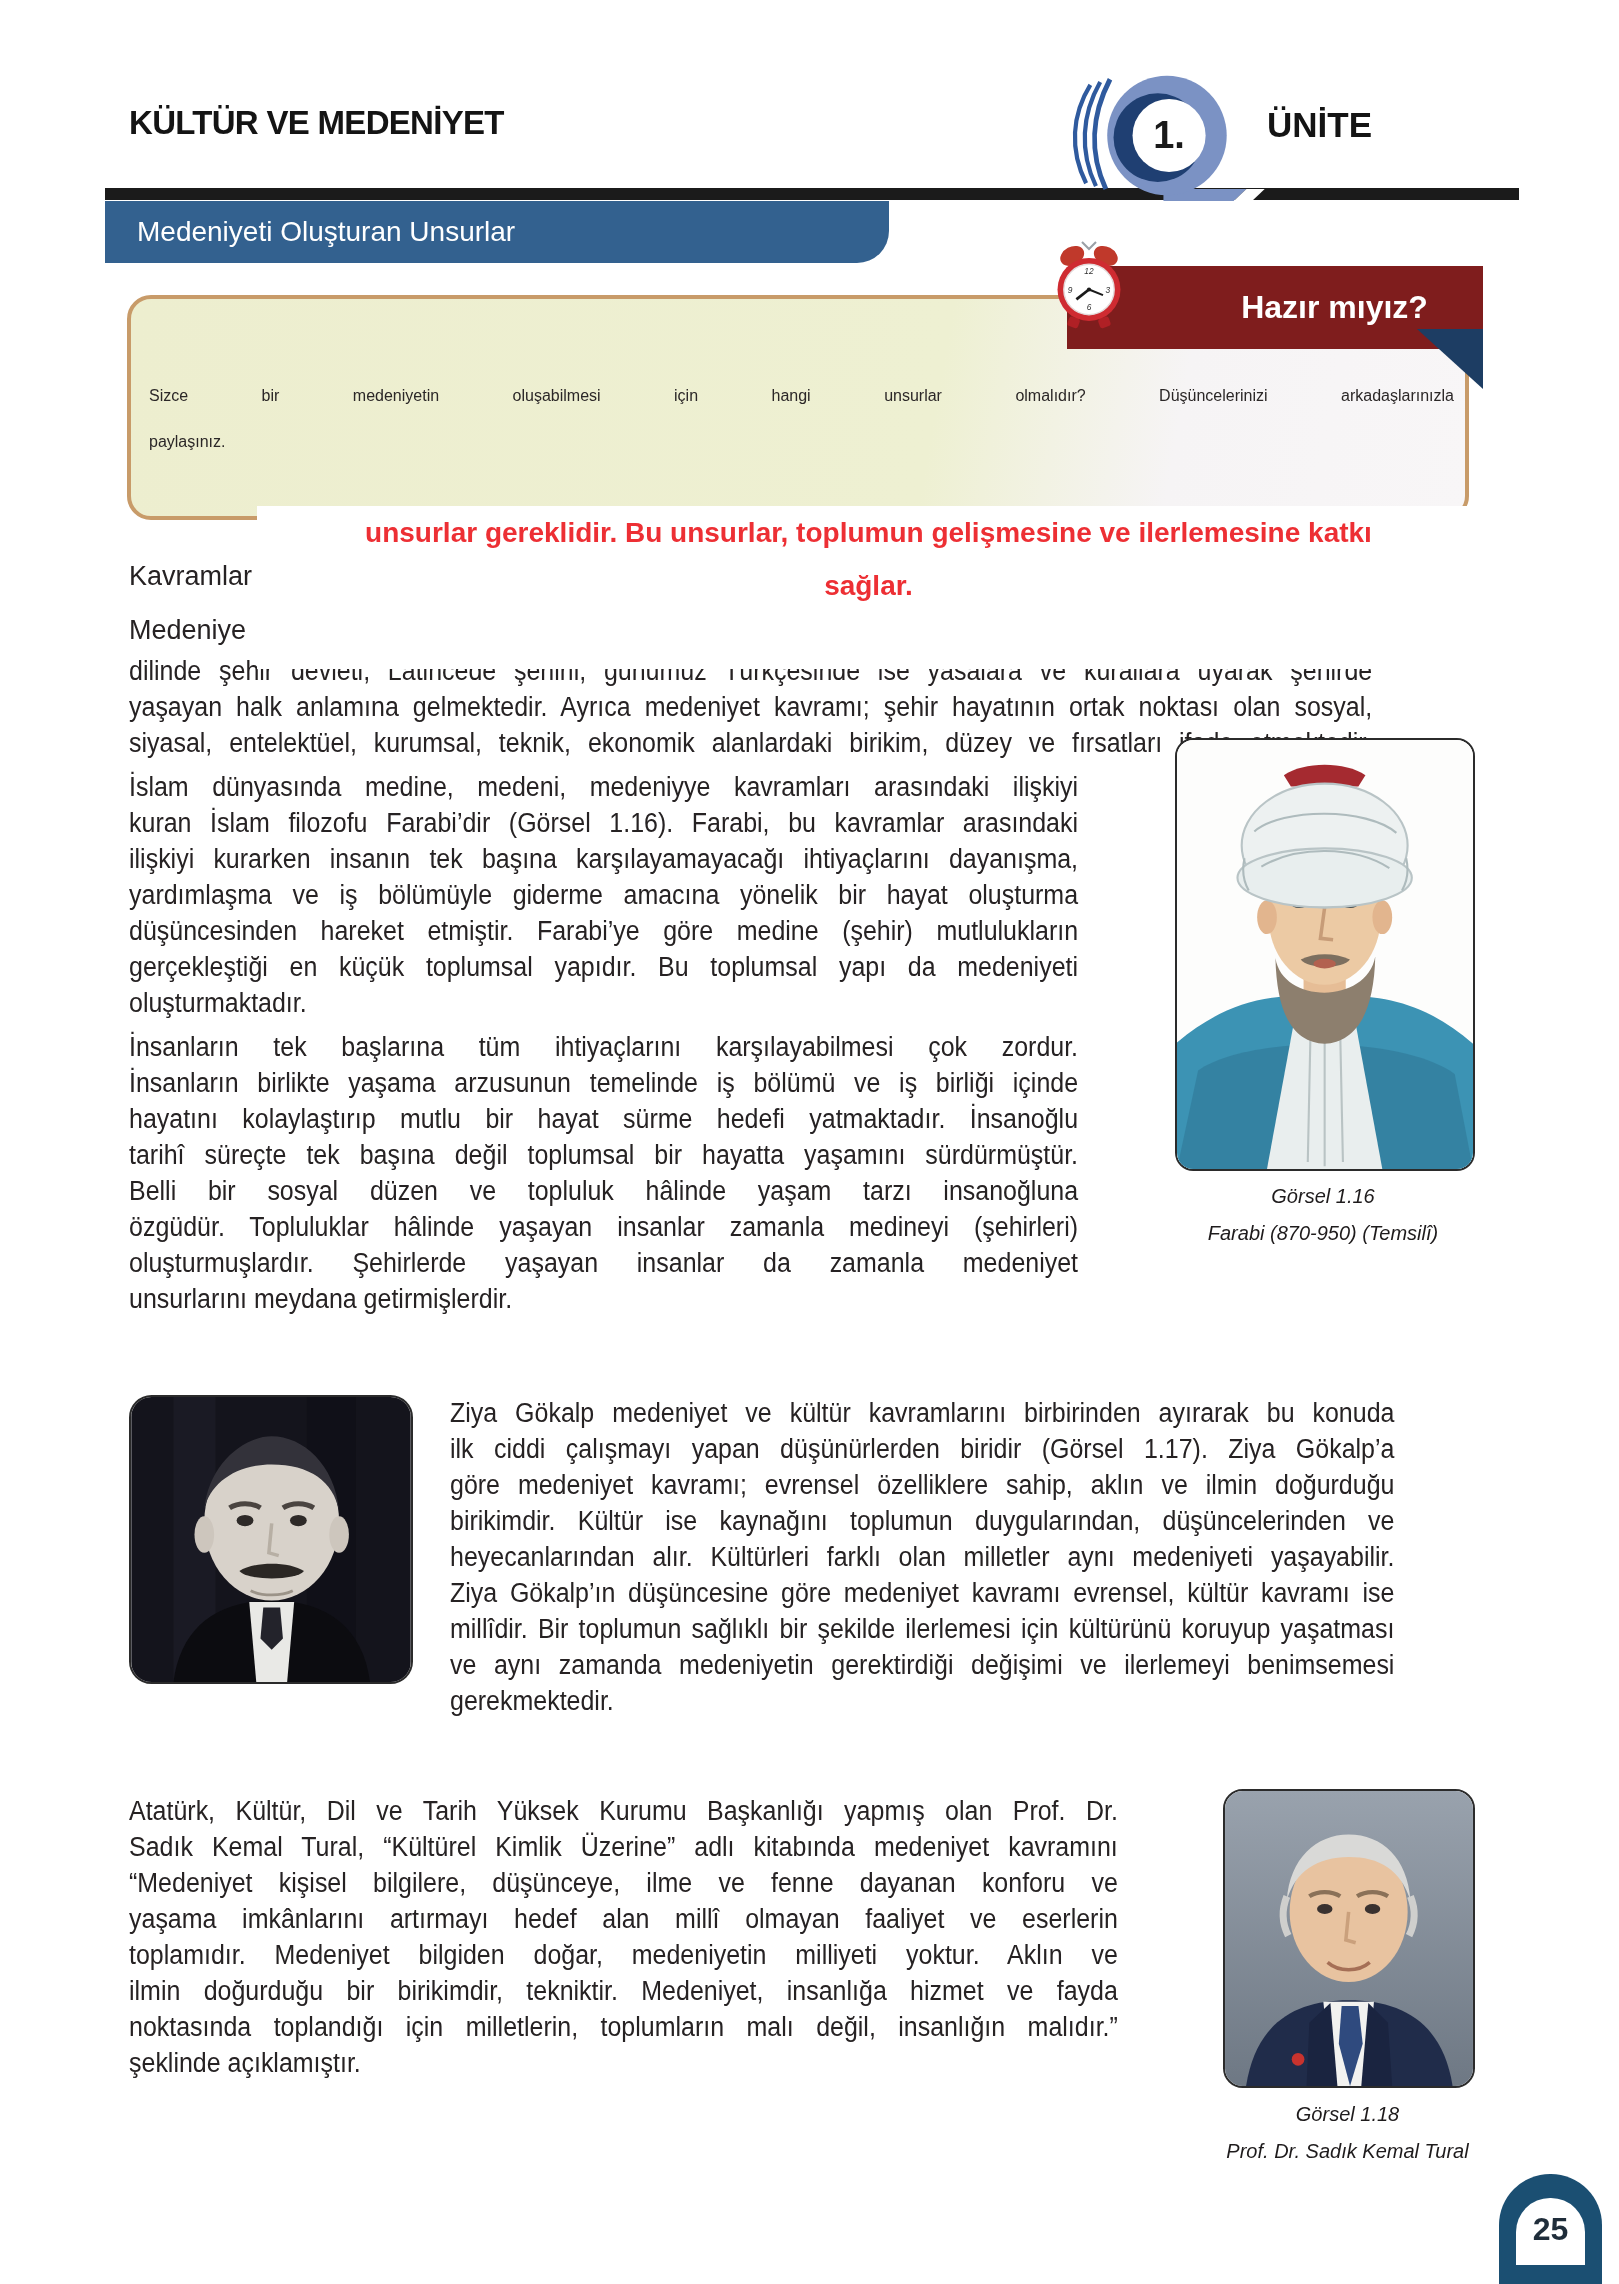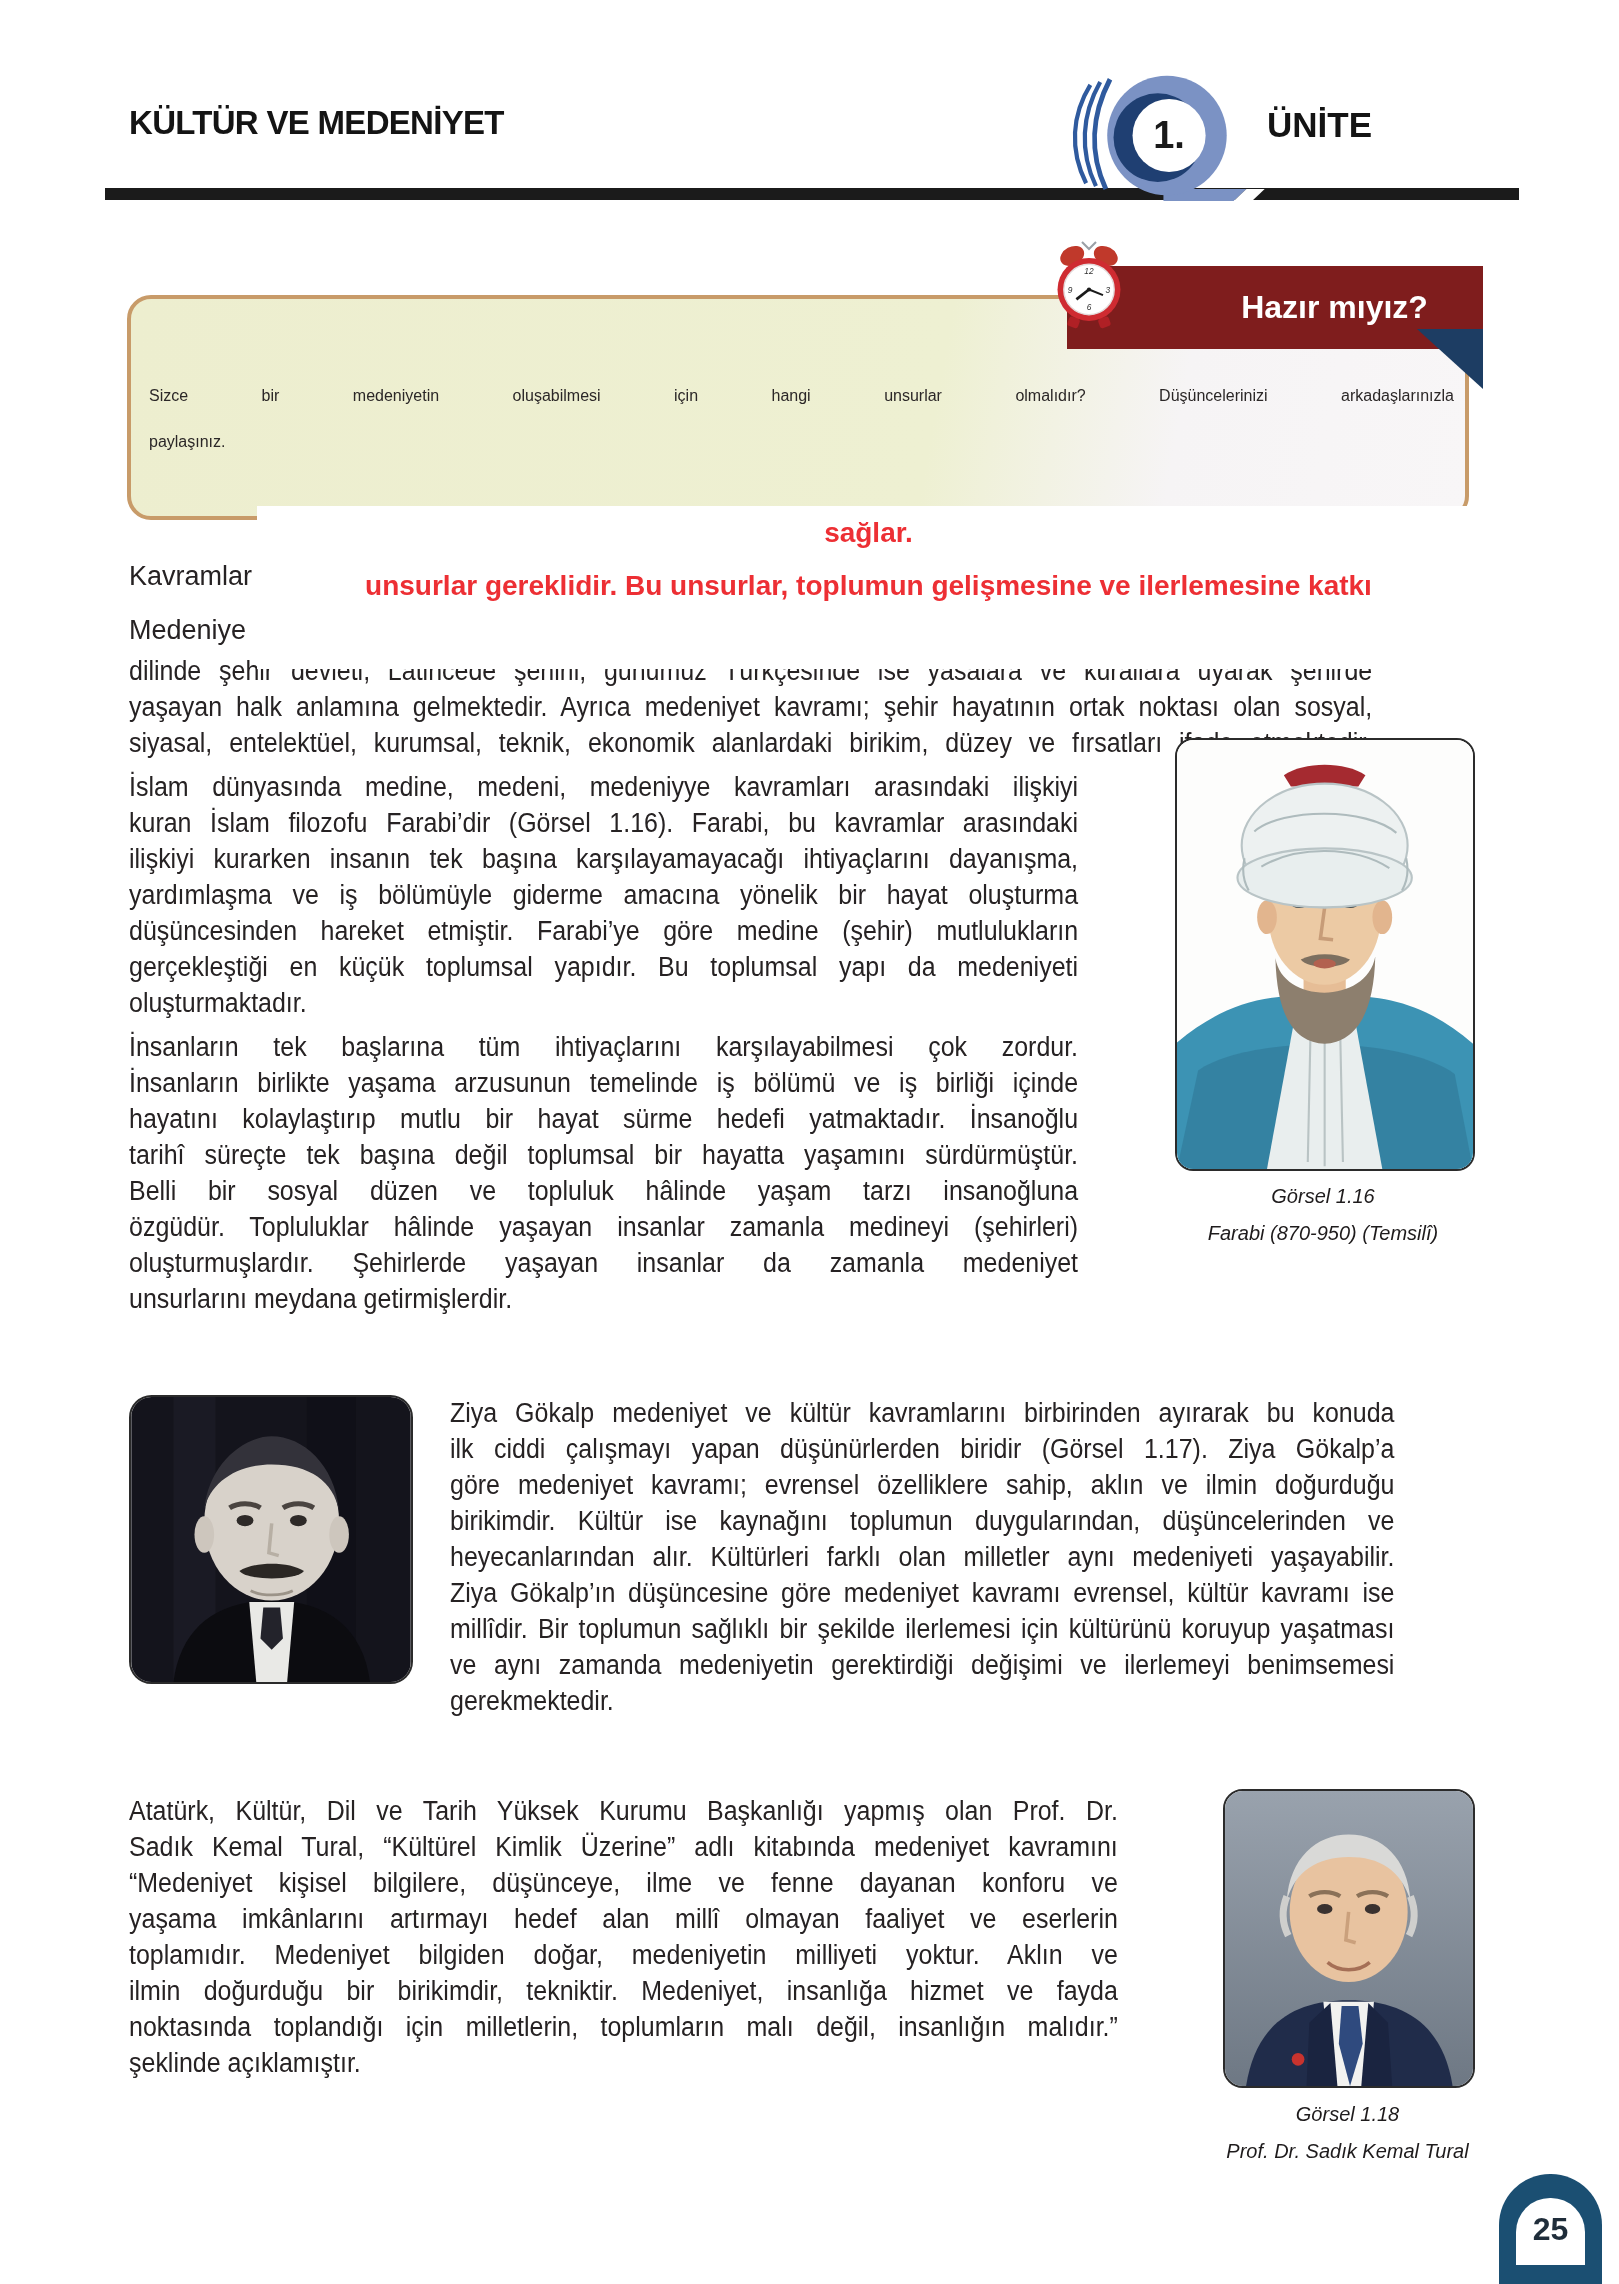--- a/index.html
+++ b/index.html
@@ -76,20 +76,23 @@
     <path d="M74,20 C48,70 44,124 68,176" stroke="#2f5a9e" stroke-width="7" fill="none"></path>
     <polygon points="150,176 268,176 250,193 150,193" fill="#7b92c4"></polygon>
     <polygon points="268,176 294,176 276,193 250,193" fill="#ffffff"></polygon>
     <circle cx="155" cy="100" r="85" fill="#7b92c4"></circle>
     <circle cx="142" cy="103" r="63" fill="#1f3f72"></circle>
     <circle cx="158" cy="100" r="52" fill="#ffffff"></circle>
     <text x="158" y="118" text-anchor="middle" font-size="54" font-weight="bold" fill="#1a1a1a">1.</text>
   </svg>
   <div class="abs unit-label">ÜNİTE</div>
 
+  <div class="abs section-banner">
+    <span>Medeniyeti Oluşturan Unsurlar</span>
+  </div>
 
   <div class="abs qbox"></div>
   <div class="abs qtext">
       <div class="qjl">Sizce bir medeniyetin oluşabilmesi için hangi unsurlar olmalıdır? Düşüncelerinizi arkadaşlarınızla</div>
       <div class="qtl">paylaşınız.</div>
     </div>
 
   <div class="abs ribbon">
     <span>Hazır mıyız?</span>
   </div>
@@ -114,22 +117,22 @@
 
   <div class="abs frag bodyline tl" style="top:558px;">Kavramlar</div>
   <div class="abs frag bodyline tl" style="top:612px;">Medeniye</div>
   <div class="abs sq" style="left:129px;top:653px;width:1344px;">
       <div class="jl">dilinde şehir devleti, Latincede şehirli, günümüz Türkçesinde ise yasalara ve kurallara uyarak şehirde</div>
       <div class="jl">yaşayan halk anlamına gelmektedir. Ayrıca medeniyet kavramı; şehir hayatının ortak noktası olan sosyal,</div>
       <div class="jl">siyasal, entelektüel, kurumsal, teknik, ekonomik alanlardaki birikim, düzey ve fırsatları ifade etmektedir.</div>
     </div>
 
   <div class="abs answer-note">
+      <div class="rline">unsurlar gereklidir. Bu unsurlar, toplumun gelişmesine ve ilerlemesine katkı</div>
       <div class="rline">sağlar.</div>
-      <div class="rline">unsurlar gereklidir. Bu unsurlar, toplumun gelişmesine ve ilerlemesine katkı</div>
     </div>
 
   <div class="abs sq" style="left:129px;top:769px;width:1026px;">
       <div class="jl">İslam dünyasında medine, medeni, medeniyye kavramları arasındaki ilişkiyi</div>
       <div class="jl">kuran İslam filozofu Farabi’dir (Görsel 1.16). Farabi, bu kavramlar arasındaki</div>
       <div class="jl">ilişkiyi kurarken insanın tek başına karşılayamayacağı ihtiyaçlarını dayanışma,</div>
       <div class="jl">yardımlaşma ve iş bölümüyle giderme amacına yönelik bir hayat oluşturma</div>
       <div class="jl">düşüncesinden hareket etmiştir. Farabi’ye göre medine (şehir) mutlulukların</div>
       <div class="jl">gerçekleştiği en küçük toplumsal yapıdır. Bu toplumsal yapı da medeniyeti</div>
       <div class="tl">oluşturmaktadır.</div>

